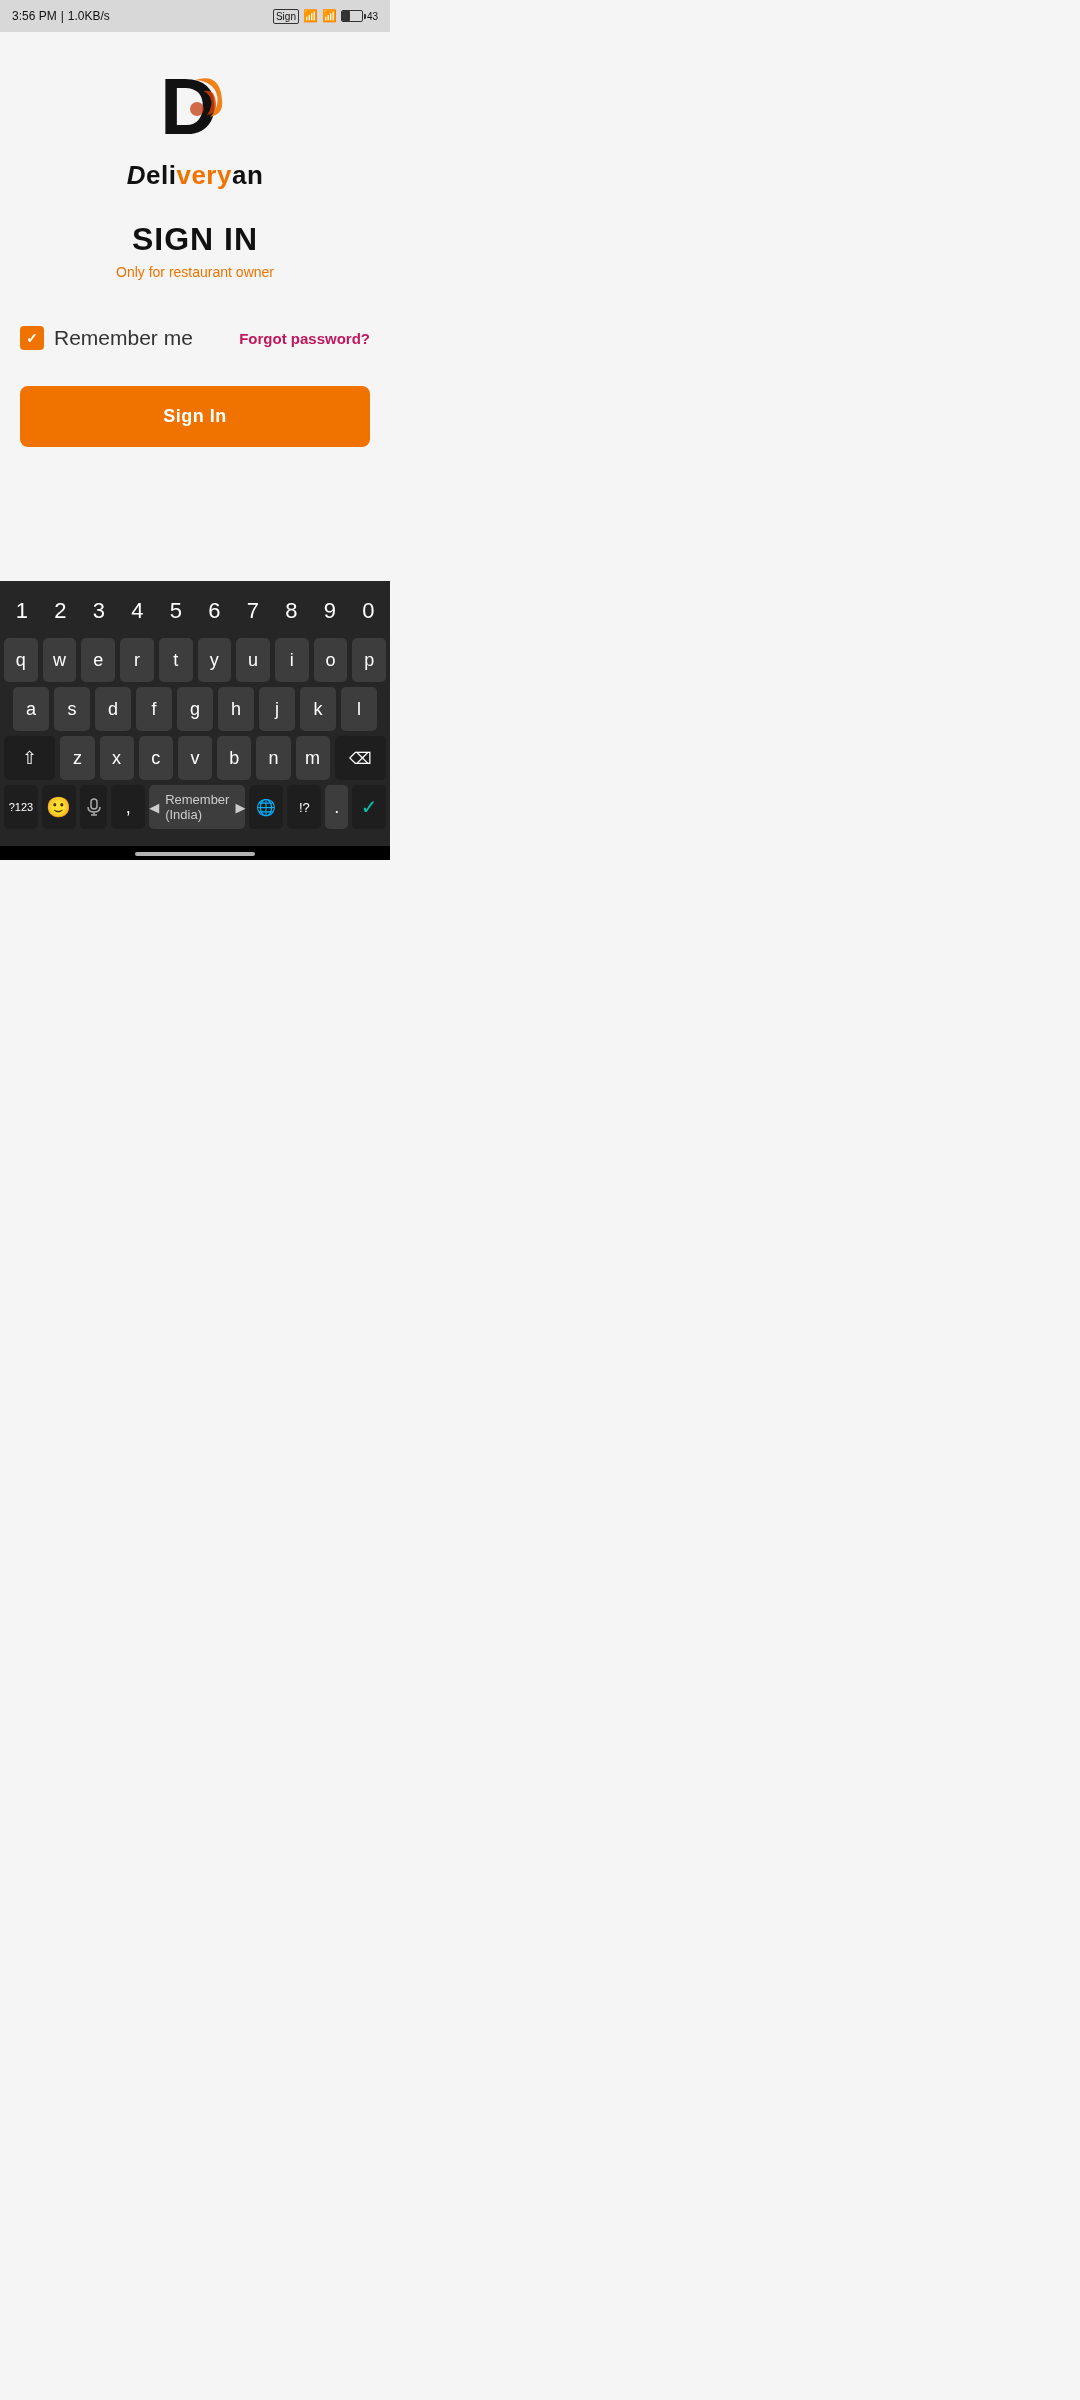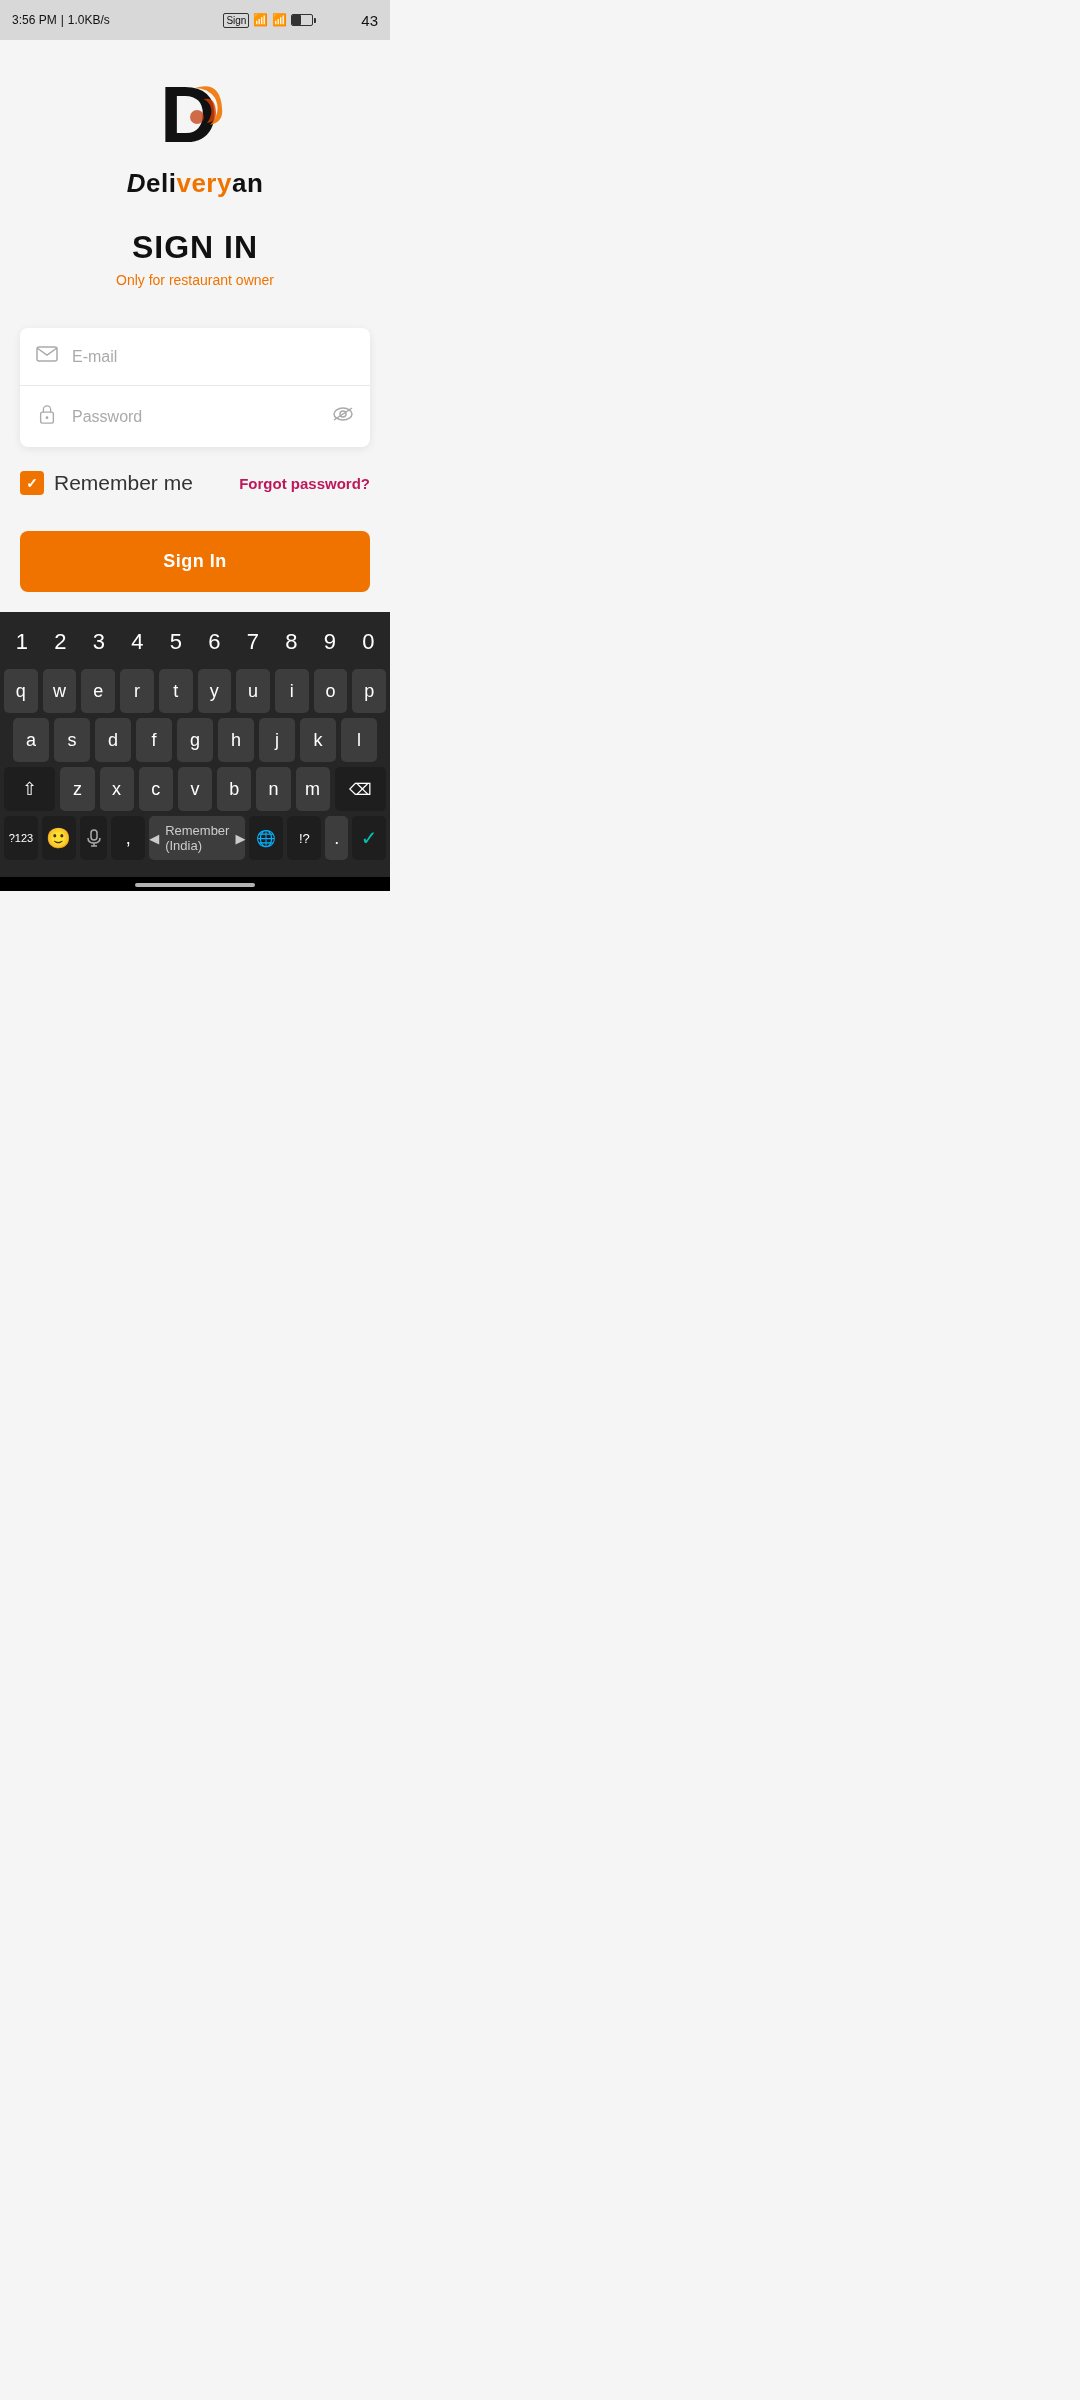--- a/index.html
+++ b/index.html
@@ -11,21 +11,21 @@
       background: #f5f5f5;
       font-family: 'Helvetica Neue', Arial, sans-serif;
       display: flex;
       flex-direction: column;
       overflow: hidden;
     }
 
     
     .status-bar {
       background: #d8d8d8;
-      height: 40px;
+      height: 32px;
       display: flex;
       align-items: center;
       justify-content: space-between;
       padding: 0 12px;
       font-size: 12px;
       font-weight: 500;
       color: #111;
       flex-shrink: 0;
     }
     .status-left { display: flex; align-items: center; gap: 4px; }
@@ -338,21 +338,21 @@
     <span>|</span>
     <span>1.0KB/s</span>
   </div>
   <div class="status-right">
     <span style="font-size:10px; border:1px solid #333; padding:1px 2px; border-radius:2px;">Sign</span>
     <span>📶</span>
     <span>📶</span>
     <div class="battery-icon">
       <div class="battery-fill"></div>
     </div>
-    <span style="font-size:15px;padding-left:44px;">43</span>
+    <span style="font-size:10px;">43</span>
   </div>
 </div>
 
 <div class="app-content">
 
   <div class="logo-container">
     <svg class="logo-icon" viewBox="0 0 90 90" xmlns="http://www.w3.org/2000/svg">
 
       <text x="10" y="72" font-size="80" font-weight="900" font-family="Arial Black, sans-serif" fill="#111">D</text>
 
@@ -362,51 +362,20 @@
     </svg>
 
     <div class="logo-text">
       <span style="color:#111; font-style:italic;">D</span><span style="color:#111;">eli</span><span style="color:#f07300;">very</span><span style="color:#111;">an</span>
     </div>
   </div>
 
   <h1 class="signin-title">SIGN IN</h1>
   <p class="signin-subtitle">Only for restaurant owner</p>
 
-  <div class="form-card">
-
-    <div class="form-field">
-      <div class="field-icon">
-        <svg class="envelope-svg" viewBox="0 0 22 16" fill="none" xmlns="http://www.w3.org/2000/svg">
-          <rect x="1" y="1" width="20" height="14" rx="2" stroke="#aaa" stroke-width="1.5" fill="none"></rect>
-          <path d="M1 2 L11 9 L21 2" stroke="#aaa" stroke-width="1.5" fill="none"></path>
-        </svg>
-      </div>
-      <input class="field-input" type="email" placeholder="E-mail" style="">
-    </div>
-
-    <div class="form-field">
-      <div class="field-icon">
-        <svg class="lock-svg" viewBox="0 0 18 22" fill="none" xmlns="http://www.w3.org/2000/svg">
-          <rect x="2" y="9" width="14" height="12" rx="2" stroke="#aaa" stroke-width="1.5" fill="none"></rect>
-          <path d="M5 9 V6 A4 4 0 0 1 13 6 V9" stroke="#aaa" stroke-width="1.5" fill="none"></path>
-          <circle cx="9" cy="15" r="1.5" fill="#aaa"></circle>
-        </svg>
-      </div>
-      <input class="field-input" type="password" placeholder="Password" value="" style="">
-      <span class="eye-icon">
-        <svg width="22" height="16" viewBox="0 0 22 16" fill="none">
-          <ellipse cx="11" cy="8" rx="9" ry="6" stroke="#aaa" stroke-width="1.5" fill="none"></ellipse>
-          <circle cx="11" cy="8" r="3" stroke="#aaa" stroke-width="1.5" fill="none"></circle>
-          <line x1="2" y1="14" x2="20" y2="2" stroke="#aaa" stroke-width="1.5"></line>
-        </svg>
-      </span>
-    </div>
-
-  </div>
 
   <div class="remember-row">
     <div class="remember-left">
       <div class="checkbox">
         <span class="checkbox-check">✓</span>
       </div>
       <span class="remember-label">Remember me</span>
     </div>
     <span class="forgot-link">Forgot password?</span>
   </div>

